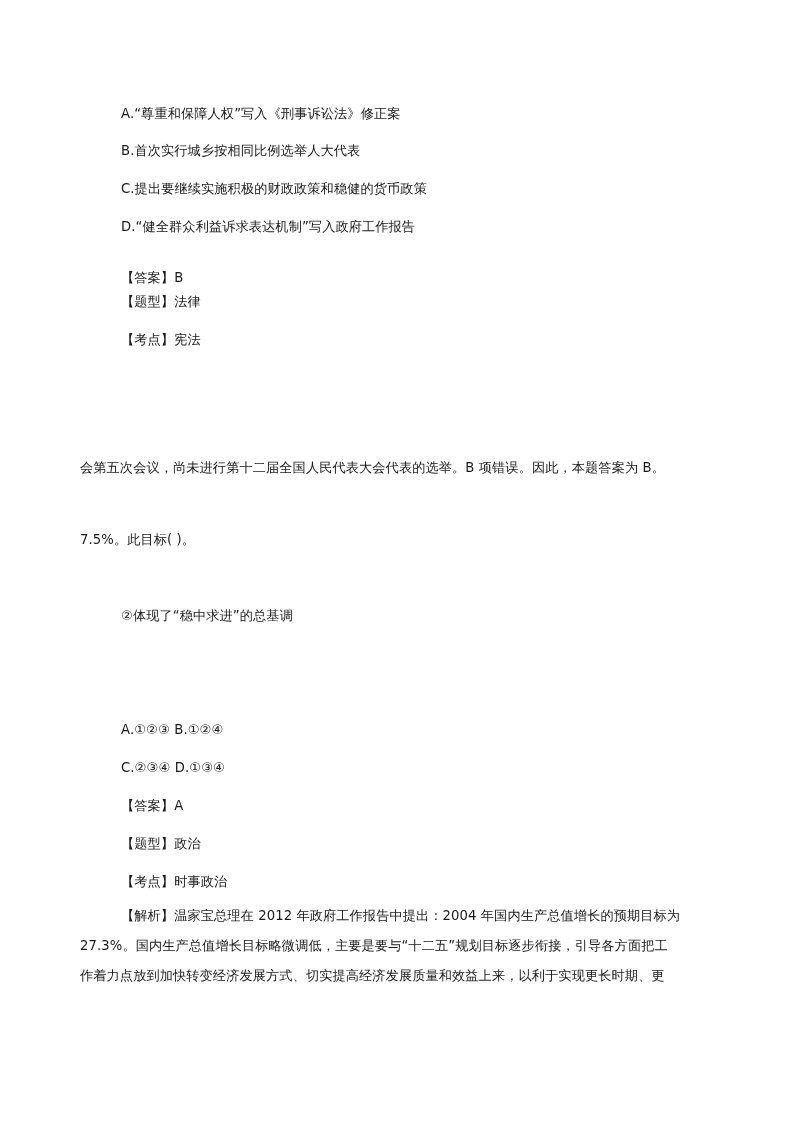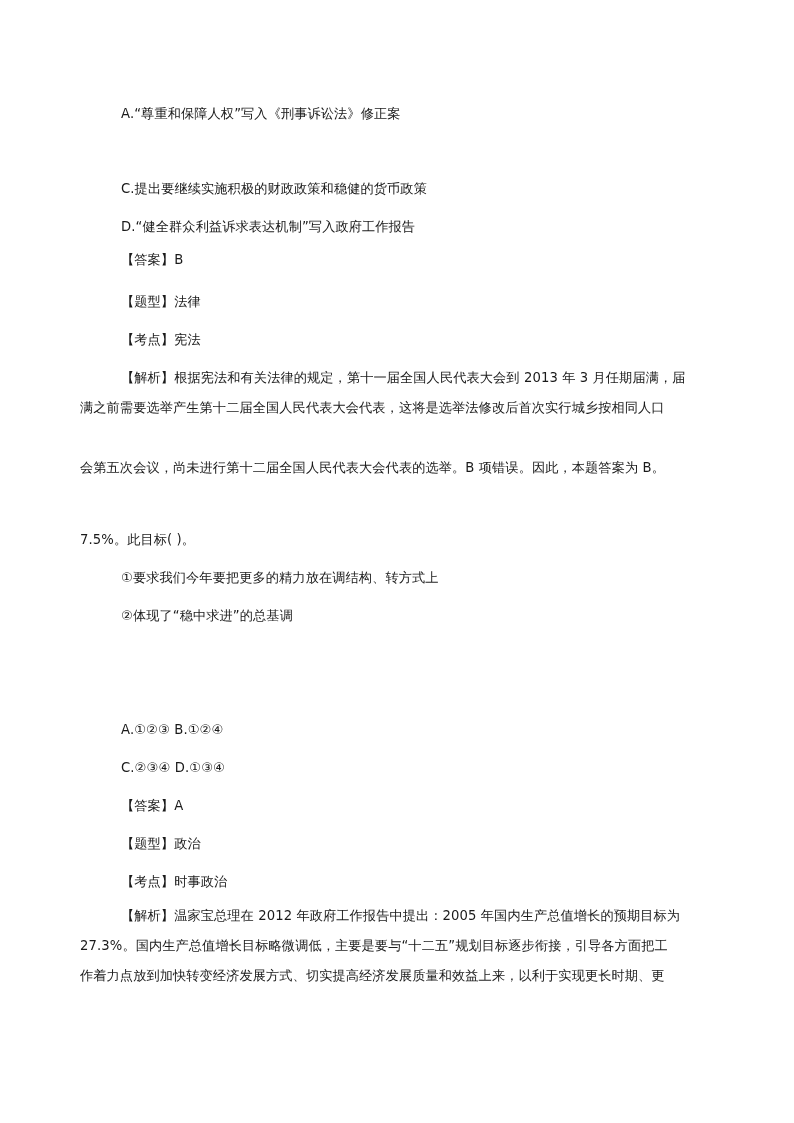--- a/index.html
+++ b/index.html
@@ -9,40 +9,38 @@
     .line { position: absolute; left: 0; white-space: nowrap; font-size: 13.2px; line-height: 20px; letter-spacing: 0.1px; }
     .ind0 { left: 80px; }
     .ind1 { left: 121px; }
   </style>
 </head>
 <body>
 
 <div class="page">
 
   <div class="line ind1" style="top:104px">A.“尊重和保障人权”写入《刑事诉讼法》修正案</div>
+  <div class="line ind1" style="top:141px">B.首次实行城乡按相同比例选举人大代表</div>
   <div class="line ind1" style="top:179px">C.提出要继续实施积极的财政政策和稳健的货币政策</div>
   <div class="line ind1" style="top:217px">D.“健全群众利益诉求表达机制”写入政府工作报告</div>
 
-  <div class="line ind1" style="top:250px">【答案】B</div>
+  <div class="line ind1" style="top:268px">【答案】B</div>
   <div class="line ind1" style="top:292px">【题型】法律</div>
   <div class="line ind1" style="top:330px">【考点】宪法</div>
 
-  <div class="line ind1" style="top:368px">【解析】根据宪法和有关法律的规定，第十一届全国人民代表大会到 2013 年 3 月任期届满，届</div>
-  <div class="line ind0" style="top:398px">满之前需要选举产生第十二届全国人民代表大会代表，这将是选举法修改后首次实行城乡按相同人口</div>
   <div class="line ind0" style="top:458px">会第五次会议，尚未进行第十二届全国人民代表大会代表的选举。B 项错误。因此，本题答案为 B。</div>
 
   <div class="line ind0" style="top:530px">7.5%。此目标( )。</div>
 
-  <div class="line ind1" style="top:568px">①要求我们今年要把更多的精力放在调结构、转方式上</div>
   <div class="line ind1" style="top:606px">②体现了“稳中求进”的总基调</div>
 
   <div class="line ind1" style="top:720px">A.①②③ B.①②④</div>
   <div class="line ind1" style="top:758px">C.②③④ D.①③④</div>
 
   <div class="line ind1" style="top:796px">【答案】A</div>
   <div class="line ind1" style="top:834px">【题型】政治</div>
   <div class="line ind1" style="top:872px">【考点】时事政治</div>
 
-  <div class="line ind1" style="top:906px">【解析】温家宝总理在 2012 年政府工作报告中提出：2005 年国内生产总值增长的预期目标为</div>
+  <div class="line ind1" style="top:906px">【解析】温家宝总理在 2012 年政府工作报告中提出：2004 年国内生产总值增长的预期目标为</div>
   <div class="line ind0" style="top:936px">27.3%。国内生产总值增长目标略微调低，主要是要与“十二五”规划目标逐步衔接，引导各方面把工</div>
   <div class="line ind0" style="top:966px">作着力点放到加快转变经济发展方式、切实提高经济发展质量和效益上来，以利于实现更长时期、更</div>
 
 </div>
 
 </body></html>

